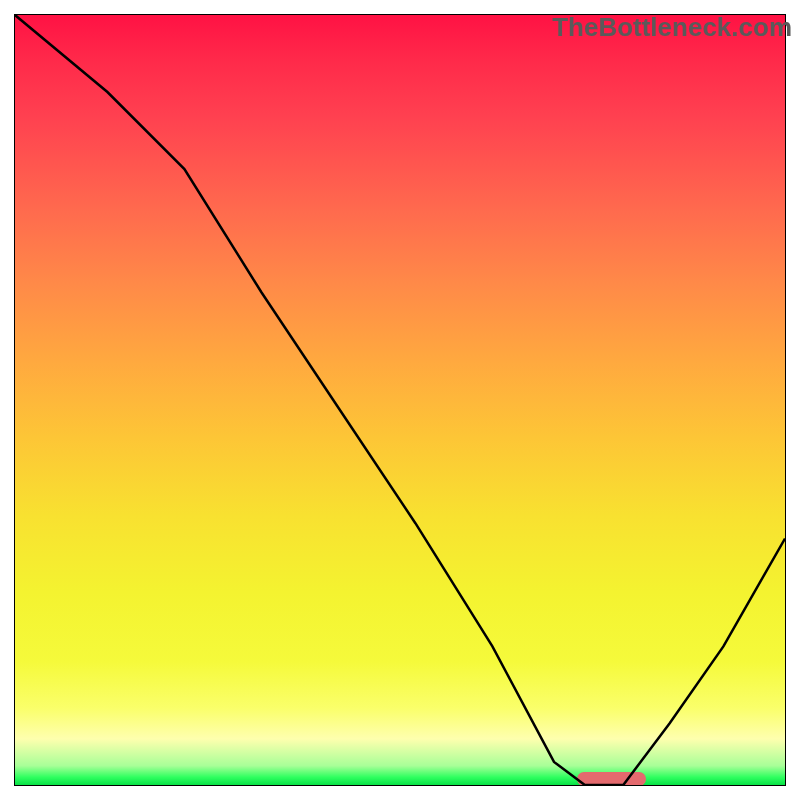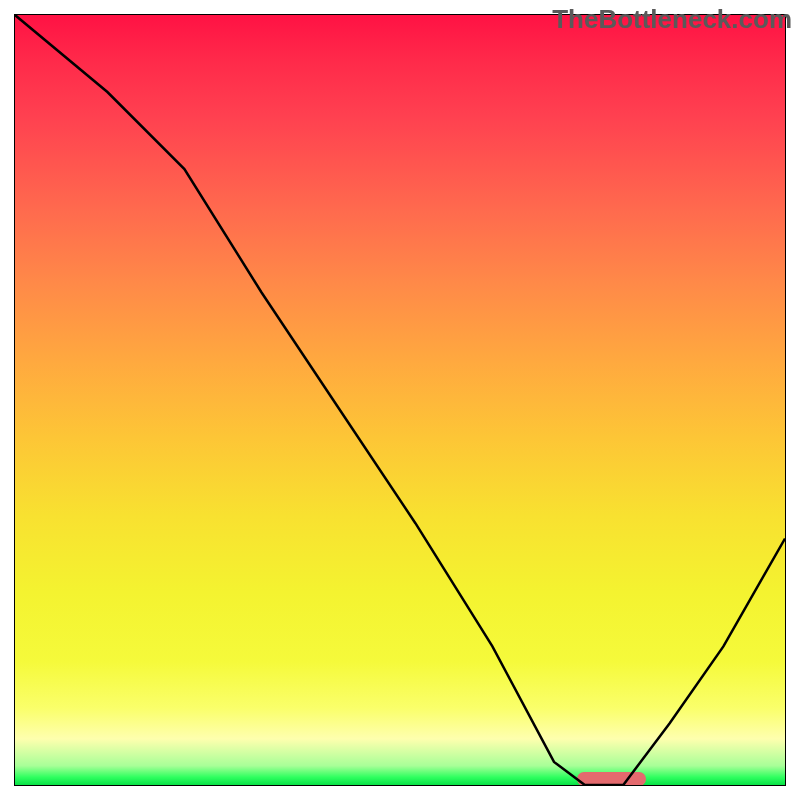--- a/index.html
+++ b/index.html
@@ -12,21 +12,21 @@
     font-family: Arial, Helvetica, sans-serif;
   }
   .frame {
     position: relative;
     width: 800px;
     height: 800px;
     box-sizing: border-box;
   }
   .watermark {
     position: absolute;
-    top: 4px;
+    top: 12px;
     right: 8px;
     color: #5a5a5a;
     font-size: 26px;
     font-weight: 600;
     z-index: 30;
   }
   .plot-border {
     position: absolute;
     left: 14px;
     top: 14px;

